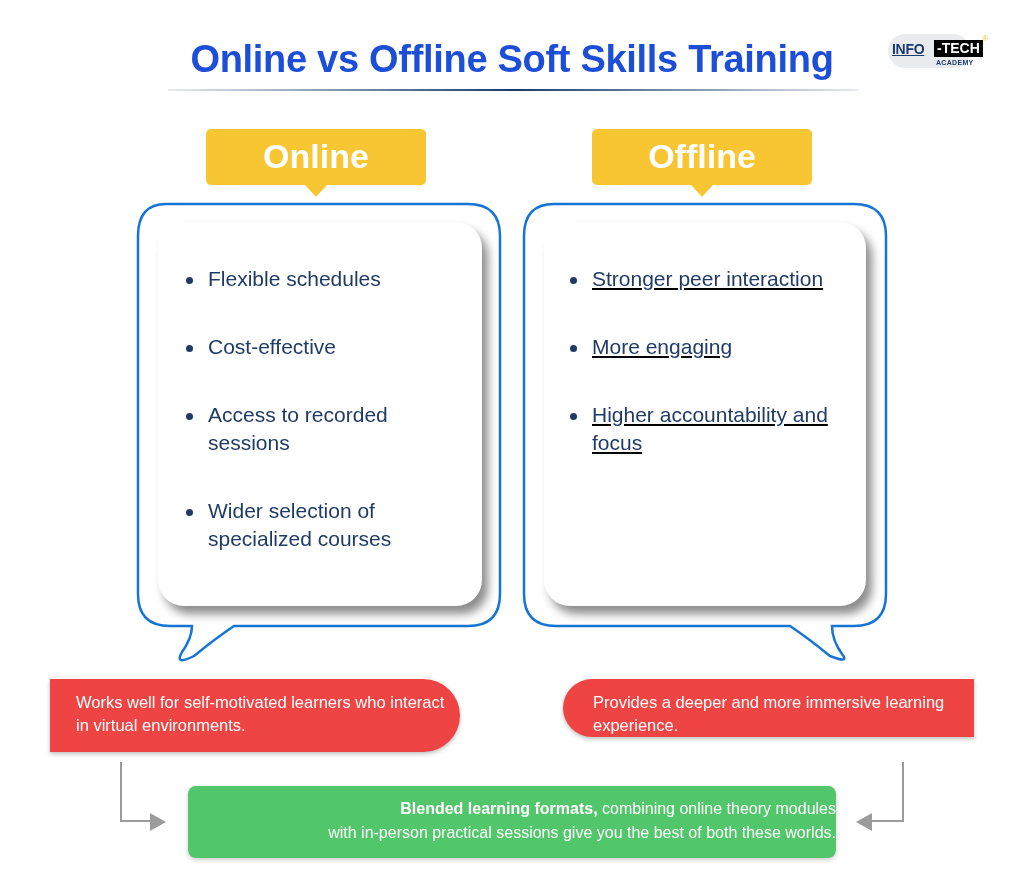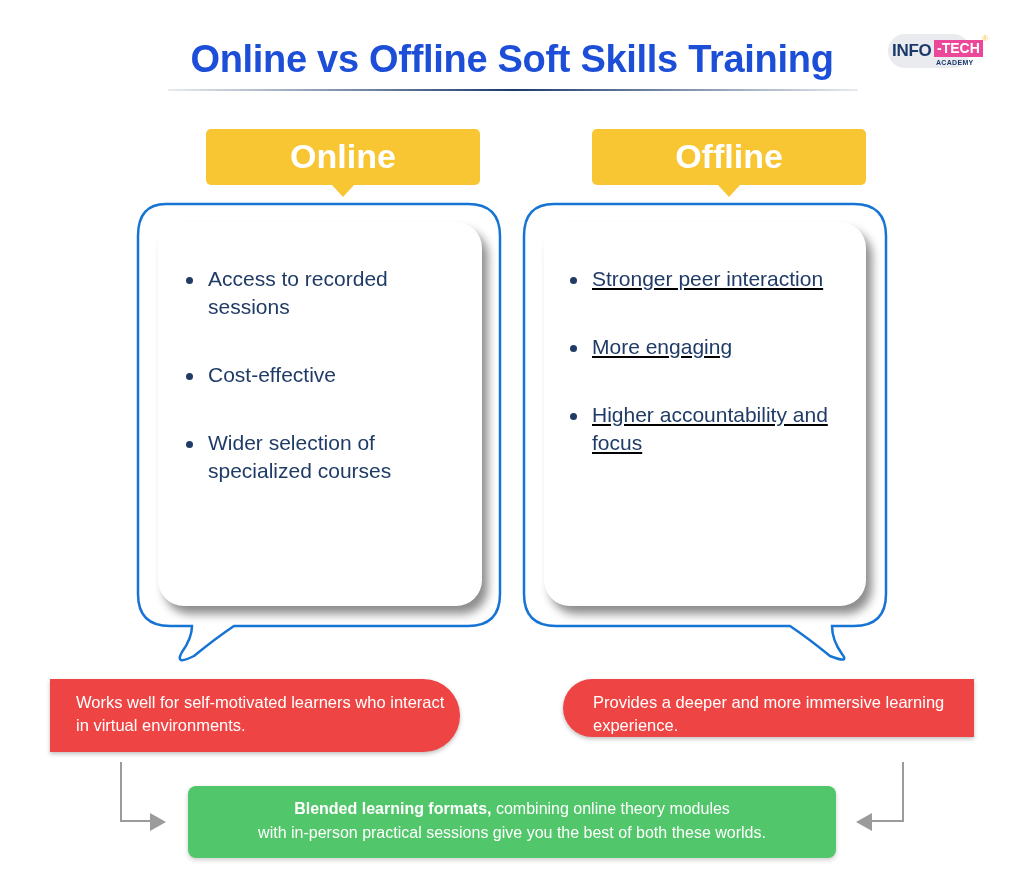--- a/index.html
+++ b/index.html
@@ -1,45 +1,45 @@
 <!DOCTYPE html>
 <html><head>
 <meta charset="utf-8">
 <style>
   * { box-sizing: border-box; margin: 0; padding: 0; }
   body { width: 1024px; height: 890px; background: #ffffff; font-family: "Liberation Sans", "DejaVu Sans", sans-serif; position: relative; overflow: hidden; }
   .title { position: absolute; left: 0; right: 0; top: 38px; text-align: center; font-size: 38px; font-weight: bold; color: #1d4ed8; letter-spacing: -0.3px; }
   .title-rule { position: absolute; left: 168px; width: 690px; top: 89px; height: 2px; background: linear-gradient(to right, rgba(27,58,107,0.1), #1b3a6b 50%, rgba(27,58,107,0.1)); }
   .logo { position: absolute; left: 884px; top: 34px; width: 110px; height: 36px; }
   .logo-cloud { position: absolute; left: 4px; top: 0; width: 82px; height: 34px; background: #e9ebef; border-radius: 18px; }
-  .logo-info { position: absolute; left: 8px; top: 7px; font-weight: bold; font-size: 17px; color: #1b3a6b; letter-spacing: -0.3px; }
-  .logo-tech { position: absolute; left: 50px; top: 6px; background: #ec4899; color: #fff; font-weight: bold; font-size: 14px; padding: 0 3px; line-height: 17px; }
+  .logo-info { position: absolute; left: 8px; top: 7px; font-weight: bold; font-size: 14px; color: #1b3a6b; letter-spacing: -0.3px; text-decoration: underline; }
+  .logo-tech { position: absolute; left: 50px; top: 6px; background: #000000; color: #fff; font-weight: bold; font-size: 14px; padding: 0 3px; line-height: 17px; }
   .logo-reg { position: absolute; left: 98px; top: 0; font-size: 8px; color: #f8c43a; }
   .logo-academy { position: absolute; left: 52px; top: 25px; font-size: 7px; font-weight: bold; color: #1b3a6b; letter-spacing: 0.3px; }
 
-  .tag { position: absolute; width: 274px; height: 56px; background: #f8c633; border-radius: 5px; color: #fff; font-weight: bold; font-size: 34px; text-align: center; line-height: 54px; }
+  .tag { position: absolute; width: 220px; height: 56px; background: #f8c633; border-radius: 5px; color: #fff; font-weight: bold; font-size: 34px; text-align: center; line-height: 54px; }
   .tag::after { content: ""; position: absolute; left: 50%; margin-left: -11px; bottom: -12px; border-left: 11px solid transparent; border-right: 11px solid transparent; border-top: 12px solid #f8c633; }
 
   .bubble-svg { position: absolute; }
   .card { position: absolute; background: #fff; border-radius: 26px; box-shadow: 6px 8px 10px rgba(0,0,0,0.45); }
   .list { position: absolute; list-style: none; }
   .list li { position: relative; padding-left: 24px; font-size: 21px; color: #1f3b66; line-height: 28px; margin-bottom: 40px; }
   .list li::before { content: ""; position: absolute; left: 2px; top: 12px; width: 7px; height: 7px; border-radius: 50%; background: #1f3b66; }
 
   .note { position: absolute; background: #ef4444; color: #fff; font-size: 16.5px; line-height: 23px; padding-top: 12px; box-shadow: 0 2px 4px rgba(0,0,0,0.25); }
   .note-left { left: 50px; top: 679px; width: 410px; height: 73px; border-radius: 0 38px 38px 0; padding-left: 26px; }
   .note-right { left: 563px; top: 679px; width: 411px; height: 58px; border-radius: 38px 0 0 38px; padding-left: 30px; }
 
   .connector { position: absolute; border-color: #9b9b9b; border-style: solid; }
   .conn-left { left: 120px; top: 762px; width: 32px; height: 60px; border-width: 0 0 2px 2px; }
   .conn-right { left: 870px; top: 762px; width: 34px; height: 60px; border-width: 0 2px 2px 0; }
   .arrow-r { position: absolute; left: 150px; top: 813px; border-top: 9px solid transparent; border-bottom: 9px solid transparent; border-left: 16px solid #9b9b9b; }
   .arrow-l { position: absolute; left: 856px; top: 813px; border-top: 9px solid transparent; border-bottom: 9px solid transparent; border-right: 16px solid #9b9b9b; }
 
-  .blend { position: absolute; left: 188px; top: 786px; width: 648px; height: 72px; background: #52c66a; border-radius: 8px; color: #fff; text-align: center; font-size: 16px; line-height: 24px; padding-top: 11px; box-shadow: 0 2px 5px rgba(0,0,0,0.2); }
+  .blend { position: absolute; left: 188px; top: 786px; width: 648px; height: 72px; background: #52c66a; border-radius: 8px; color: #fff; text-align: right; font-size: 16px; line-height: 24px; padding-top: 11px; box-shadow: 0 2px 5px rgba(0,0,0,0.2); }
   .blend b { font-weight: bold; }
 </style>
 </head>
 <body>
 
 <div class="title">Online vs Offline Soft Skills Training</div>
 <div class="title-rule"></div>
 
 <div class="logo">
   <div class="logo-cloud"></div>
@@ -49,22 +49,23 @@
   <span class="logo-academy">ACADEMY</span>
 </div>
 
 <div class="tag" style="left:206px; top:129px;">Online</div>
 
 <svg class="bubble-svg" style="left:130px; top:198px;" width="380" height="470">
   <path d="M36 6 H338 Q370 6 370 38 V396 Q370 428 338 428 H104 Q86 440 64 458 Q44 468 52 454 Q62 440 62 428 H40 Q8 428 8 396 V38 Q8 6 36 6 Z" fill="none" stroke="#1574d4" stroke-width="2.5"></path>
 </svg>
 <div class="card" style="left:158px; top:222px; width:324px; height:384px;"></div>
 <ul class="list" style="left:184px; top:265px; width:290px;">
+  <li>Flexible schedules</li>
+  <li>Cost-effective</li>
   <li>Access to recorded sessions</li>
-  <li>Cost-effective</li>
   <li>Wider selection of specialized courses</li>
 </ul>
 
 <div class="tag" style="left:592px; top:129px;">Offline</div>
 
 <svg class="bubble-svg" style="left:516px; top:198px;" width="380" height="470">
   <path d="M38 6 H338 Q370 6 370 38 V396 Q370 428 338 428 H316 Q316 442 326 456 Q334 466 314 458 Q292 440 274 428 H40 Q8 428 8 396 V38 Q8 6 38 6 Z" fill="none" stroke="#1574d4" stroke-width="2.5"></path>
 </svg>
 <div class="card" style="left:544px; top:222px; width:322px; height:384px;"></div>
 <ul class="list" style="left:568px; top:265px; width:300px;text-decoration:underline;">

